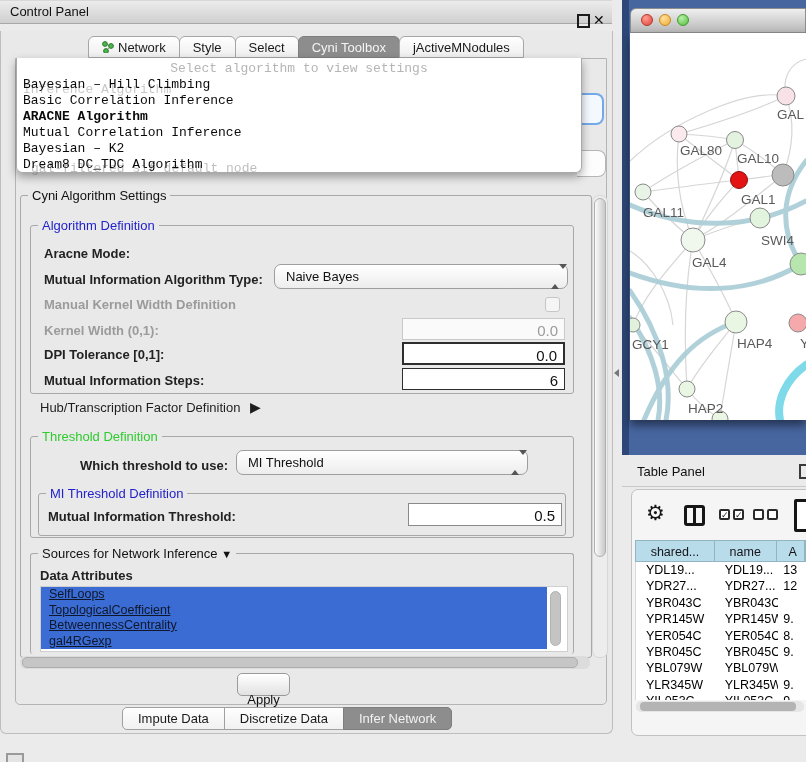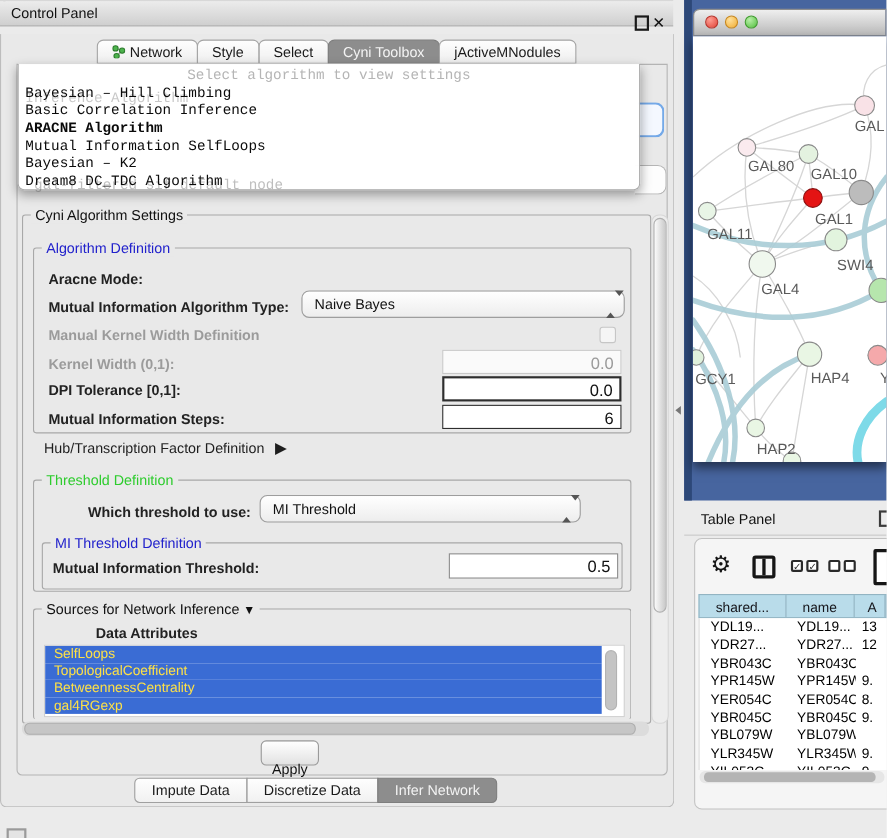--- a/index.html
+++ b/index.html
@@ -31,21 +31,21 @@
   .grp-title{position:absolute;background:#e9e9e9;padding:0 4px;font-size:13px;white-space:nowrap;z-index:3;}
   
   .combo{position:absolute;box-sizing:border-box;background:linear-gradient(#ffffff,#ededed);border:1px solid #9e9e9e;border-radius:7px;height:25px;font-size:13px;color:#111;display:flex;align-items:center;padding-left:11px;}
   .stepper{position:absolute;right:7px;top:4px;width:9px;height:16px;}
   .stepper .up{width:0;height:0;border-left:4px solid transparent;border-right:4px solid transparent;border-bottom:5px solid #555;margin-bottom:3px;}
   .stepper .dn{width:0;height:0;border-left:4px solid transparent;border-right:4px solid transparent;border-top:5px solid #555;}
   
   .field{position:absolute;box-sizing:border-box;background:#fff;font-size:15px;color:#111;text-align:right;padding:3px 6px 0 0;}
   .checkbox{position:absolute;width:13px;height:13px;border:1px solid #c6c6c6;border-radius:3px;background:#f5f5f5;}
   
-  .attr-item{height:15.5px;background:#3a6cd4;color:#fde047;font-size:12.5px;padding-left:8px;line-height:15.5px;white-space:nowrap;}
+  .attr-item{height:15.5px;background:#3a6cd4;color:#0f172a;font-size:12.5px;padding-left:8px;line-height:15.5px;white-space:nowrap;text-decoration:underline;}
   
   .sb-v-track{position:absolute;background:#ededed;border:1px solid #d7d7d7;border-radius:7px;}
   .sb-thumb{position:absolute;background:linear-gradient(90deg,#fbfbfb,#c9c9c9);border:1px solid #b0b0b0;border-radius:6px;}
   
   #apply-btn{left:237px;top:673px;width:53px;height:23px;background:linear-gradient(#ffffff,#e2e2e2);border:1px solid #9a9a9a;border-radius:5px;font-size:13px;color:#111;text-align:center;padding-top:18px;box-sizing:border-box;}
   #bottom-tabs{left:122px;top:707px;height:23px;display:flex;}
   .btab{box-sizing:border-box;height:23px;padding:3px 15px 0 15px;font-size:13px;color:#1a1a1a;background:linear-gradient(#fefefe,#f1f1f1);border:1px solid #a0a0a0;margin-right:-1px;white-space:nowrap;}
   .btab:first-child{border-radius:5px 0 0 5px;}
   .btab:last-child{border-radius:0 5px 5px 0;}
   .btab.selected{background:#8d8d8d;color:#f2f2f2;border-color:#7e7e7e;}
@@ -167,21 +167,21 @@
   <div class="grp-title" style="left:46px;top:486px;color:#2222cc;">MI Threshold Definition</div>
 
   <div class="abs lbl" style="left:48px;top:509px;">Mutual Information Threshold:</div>
   <div class="field" style="left:408px;top:503px;width:154px;height:23px;border:1px solid #8a8a8a;">0.5</div>
 
   <div class="grp" style="left:30px;top:553px;width:542px;height:100px;border-bottom:none;"></div>
   <div class="grp-title" style="left:38px;top:546px;color:#111;">
     <span>Sources for Network Inference</span>
     <span style="font-size:11px;">▼</span>
   </div>
-  <div class="abs lbl" style="left:40px;top:568px;margin-left:47px;">Data Attributes</div>
+  <div class="abs lbl" style="left:40px;top:568px;">Data Attributes</div>
 
   <div class="abs" style="left:40px;top:586px;width:526px;height:64px;background:#fff;border:1px solid #cfcfcf;overflow:hidden;">
     <div id="attr-list" style="width:506px;">
         <div class="attr-item" style="background: rgb(58, 108, 212);">SelfLoops</div>
         <div class="attr-item" style="background: rgb(58, 108, 212);">TopologicalCoefficient</div>
         <div class="attr-item" style="background: rgb(58, 108, 212);">BetweennessCentrality</div>
         <div class="attr-item" style="background: rgb(58, 108, 212);">gal4RGexp</div>
       </div>
     <div class="sb-thumb" style="left:509px;top:4px;width:9px;height:53px;background:#c4c4c4;border-color:#b2b2b2;"></div>
   </div>
@@ -198,21 +198,21 @@
       <div class="btab">Discretize Data</div>
       <div class="btab selected">Infer Network</div>
     </div>
 
   <div class="abs" id="popup">
     <div class="abs" id="popup-placeholder">Select algorithm to view settings</div>
     <div id="popup-items">
         <div class="pop-item" style="top: 19px;">Bayesian – Hill Climbing</div>
         <div class="pop-item" style="top: 35px;">Basic Correlation Inference</div>
         <div class="pop-item bold" style="top: 51px;">ARACNE Algorithm</div>
-        <div class="pop-item" style="top: 67px;">Mutual Information SelfLoops</div>
+        <div class="pop-item" style="top: 67px;">Mutual Correlation Inference</div>
         <div class="pop-item" style="top: 83px;">Bayesian – K2</div>
         <div class="pop-item" style="top: 99px;">Dream8 DC_TDC Algorithm</div>
       </div>
     <div class="ghost" style="left:6px;top:24px;">Inference Algorithm</div>
     <div class="ghost" style="left:14px;top:103px;opacity:0.38;">gal-filtered sif default node</div>
   </div>
   <div class="combo-frag1" style="left:580px;top:93px;"></div>
   <div class="combo-frag2" style="left:577px;top:150px;"></div>
   <div class="abs" id="splitter-arrow"></div>
 

